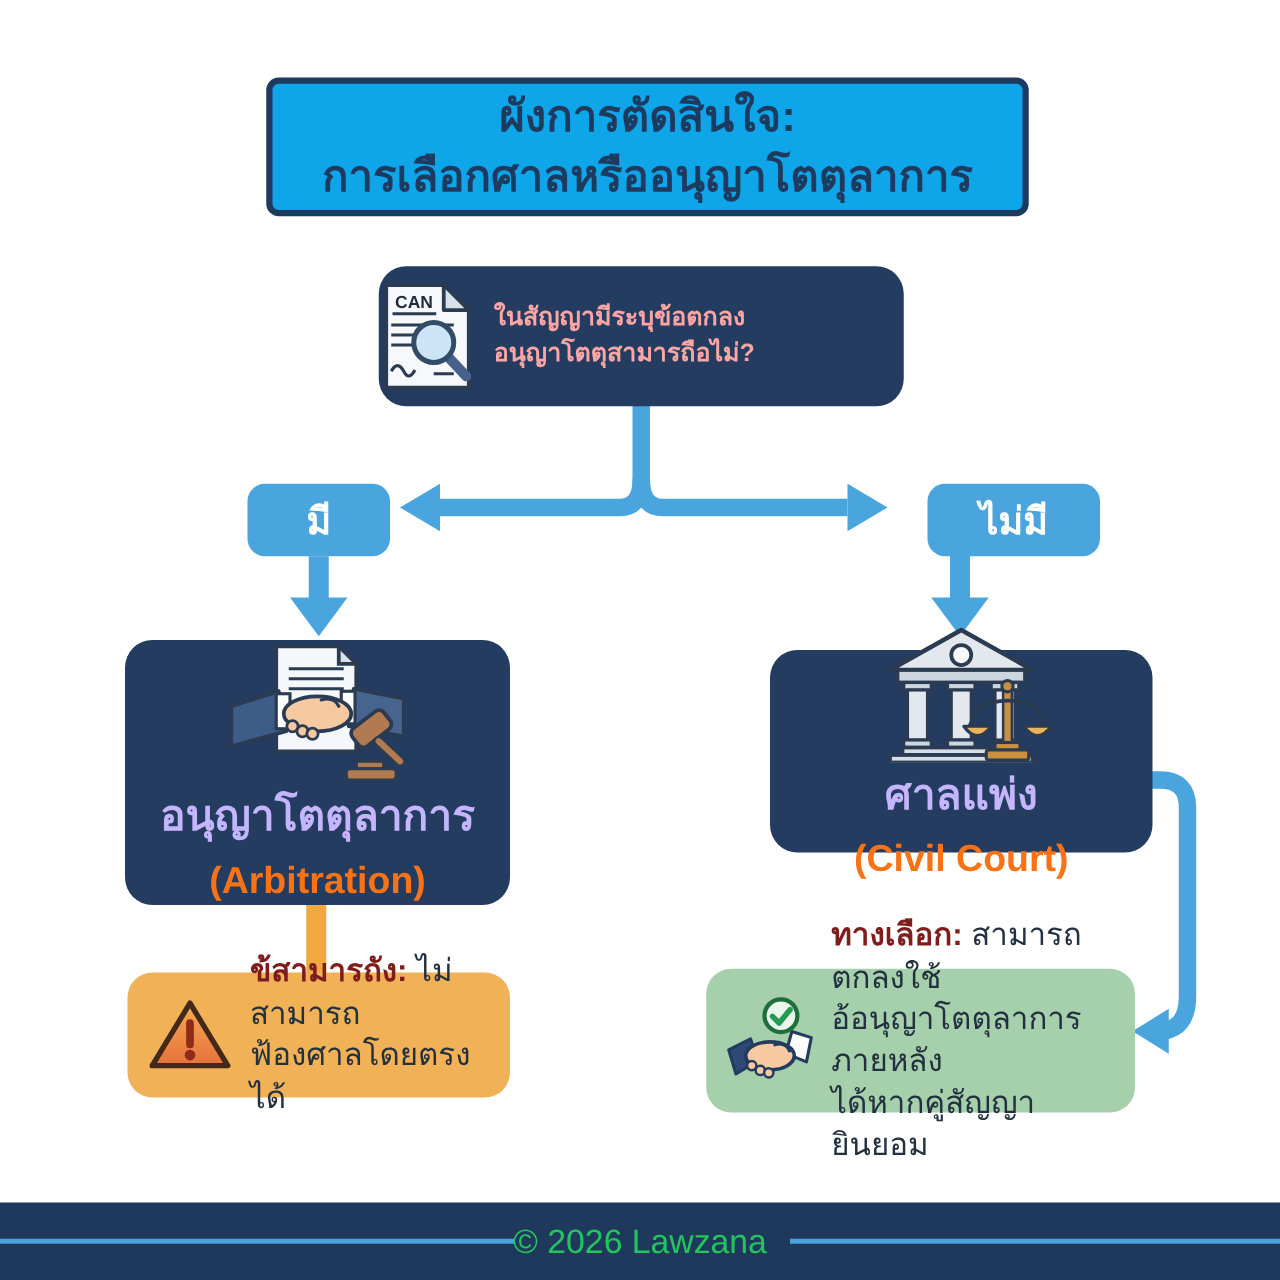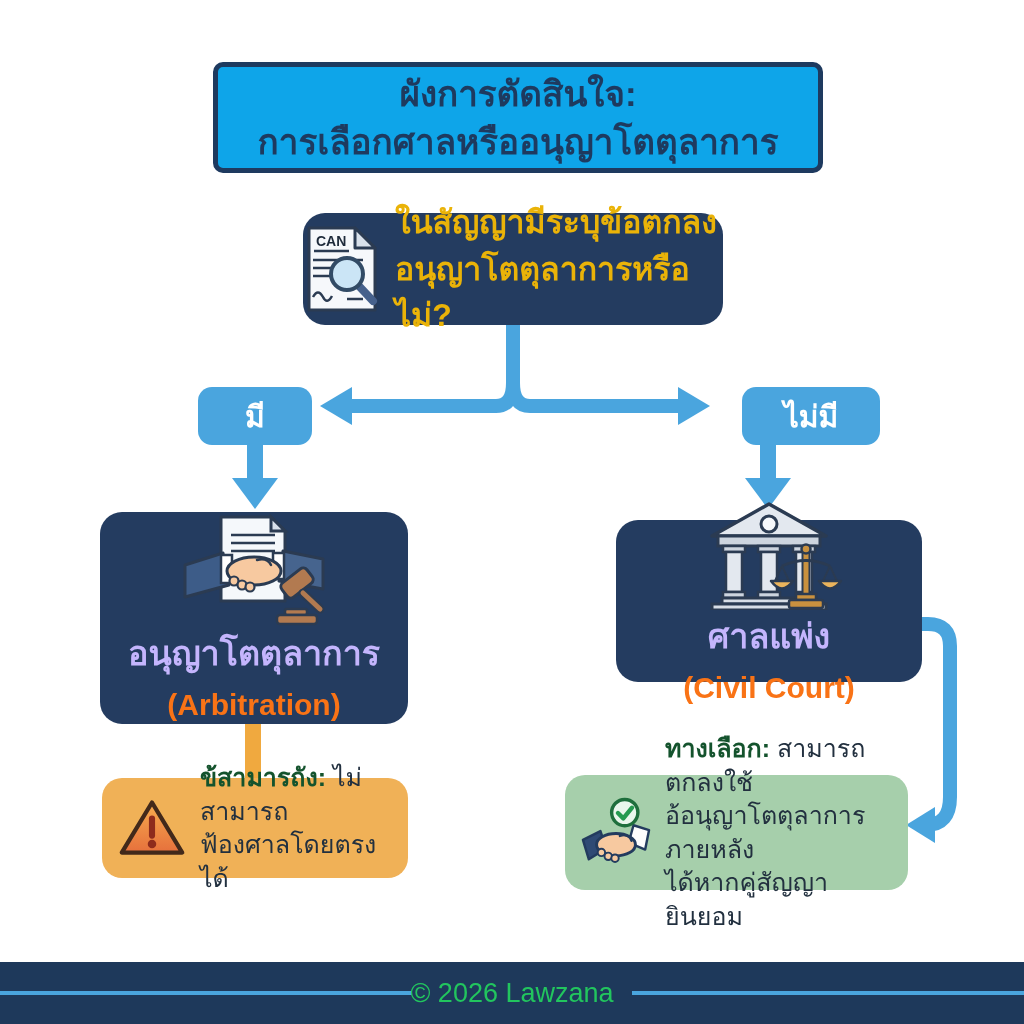--- a/index.html
+++ b/index.html
@@ -15,21 +15,21 @@
     display:flex;flex-direction:column;justify-content:center;align-items:center;
     z-index:2;
   }
   #title-box .t-line{color:#1E3A5F;font-weight:bold;font-size:35px;line-height:1.35;text-align:center;}
   
   #question-box{
     left:303px;top:213px;width:420px;height:112px;box-sizing:border-box;
     background:#243C60;border-radius:22px;display:flex;align-items:center;
     padding-left:0;z-index:2;
   }
-  #question-text{margin-left:14px;color:#eab308;font-weight:bold;font-size:32px;line-height:1.45;}
+  #question-text{margin-left:14px;color:#fca5a5;font-weight:bold;font-size:20px;line-height:1.45;}
   
   #connectors{left:0;top:0;width:1024px;height:1024px;z-index:1;}
   
   .branch-label{
     box-sizing:border-box;background:#4AA5DE;border-radius:14px;
     display:flex;align-items:center;justify-content:center;
     color:#ffffff;font-weight:bold;font-size:30px;z-index:2;
   }
   #branch-yes{left:198px;top:387px;width:114px;height:58px;}
   #branch-no{left:710px;top:387px;width:138px;height:58px;margin-left:32px;}
@@ -44,21 +44,21 @@
   .node-title-th{color:#c4b5fd;font-weight:bold;font-size:34px;line-height:1.2;margin-top:6px;}
   .node-title-en{color:#f97316;font-weight:bold;font-size:30px;line-height:1.2;margin-top:13px;}
   
   .note-box{
     box-sizing:border-box;border-radius:20px;display:flex;align-items:center;
     z-index:2;padding:0 16px;
   }
   #warning-box{left:102px;top:778px;width:306px;height:100px;background:#F0B157;}
   #option-box{left:565px;top:775px;width:343px;height:115px;background:#A6CFAB;}
   .note-text{margin-left:14px;color:#22303F;font-size:25px;line-height:1.34;}
-  .note-text b{color:#14532d;}
+  .note-text b{color:#7f1d1d;}
   
   #footer-bar{left:0;top:962px;width:1024px;height:62px;background:#1E395B;z-index:2;}
   .footer-line{position:absolute;top:29px;height:4px;background:#4AA5DE;}
   #footer-line-left{left:0;width:412px;}
   #footer-line-right{left:632px;width:392px;}
   #footer-text{
     position:absolute;left:0;top:0;width:100%;height:100%;
     display:flex;align-items:center;justify-content:center;
     color:#22c55e;font-size:27px;
   }
@@ -112,21 +112,21 @@
         <line x1="10" y1="44" x2="60" y2="44" stroke="#2B3B52" stroke-width="2.5"></line>
         <line x1="10" y1="52" x2="34" y2="52" stroke="#2B3B52" stroke-width="2.5"></line>
         <path d="M10 73 q5 -9 10 0 q4 8 9 -1" fill="none" stroke="#2B3B52" stroke-width="2.5"></path>
         <line x1="44" y1="75" x2="60" y2="75" stroke="#2B3B52" stroke-width="2.5"></line>
         <line x1="55" y1="61" x2="70" y2="77" stroke="#46618C" stroke-width="8" stroke-linecap="round"></line>
         <circle cx="44" cy="50" r="16" fill="#CBE5F6" stroke="#324B66" stroke-width="4"></circle>
       </svg>
     </span>
     <div id="question-text">
       <div>ในสัญญามีระบุข้อตกลง</div>
-      <div>อนุญาโตตุลาการหรือไม่?</div>
+      <div>อนุญาโตตุสามารถือไม่?</div>
     </div>
   </div>
 
   <div id="branch-yes" class="abs branch-label">
     <span>มี</span>
   </div>
   <div id="branch-no" class="abs branch-label">
     <span>ไม่มี</span>
   </div>
 

